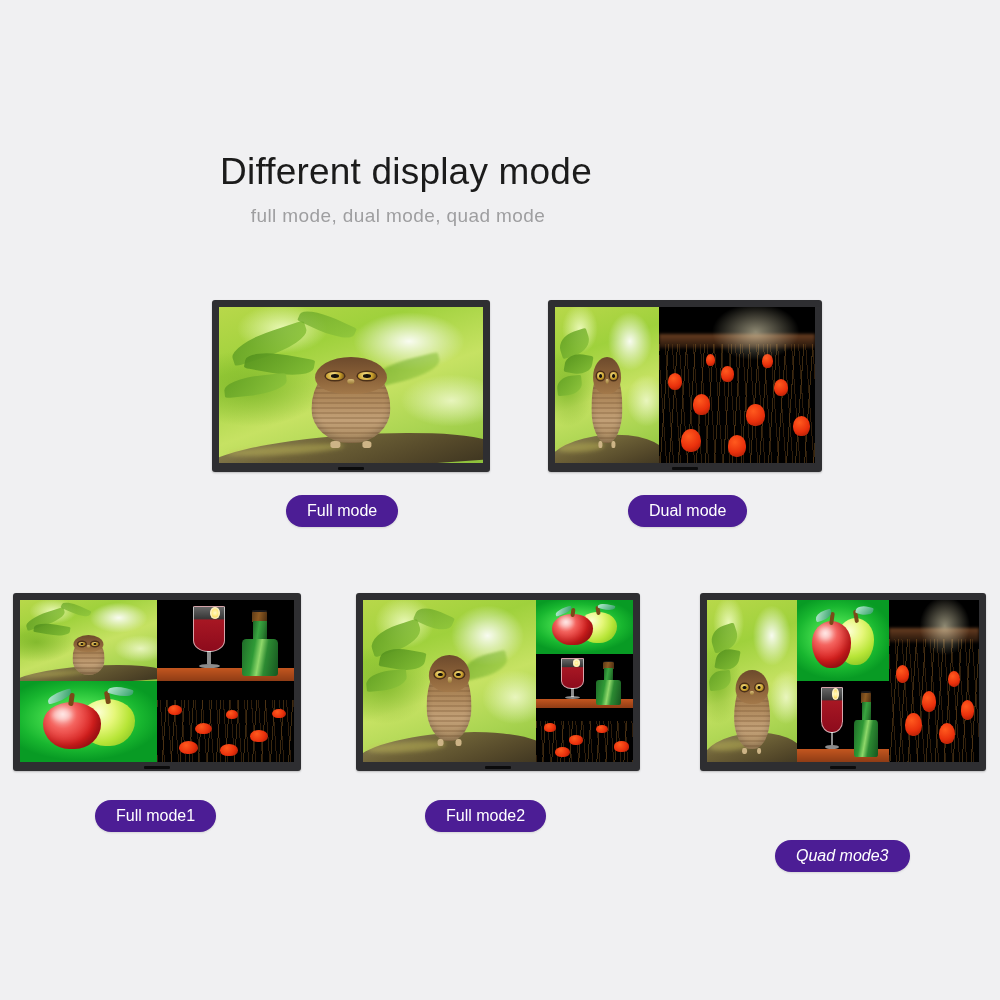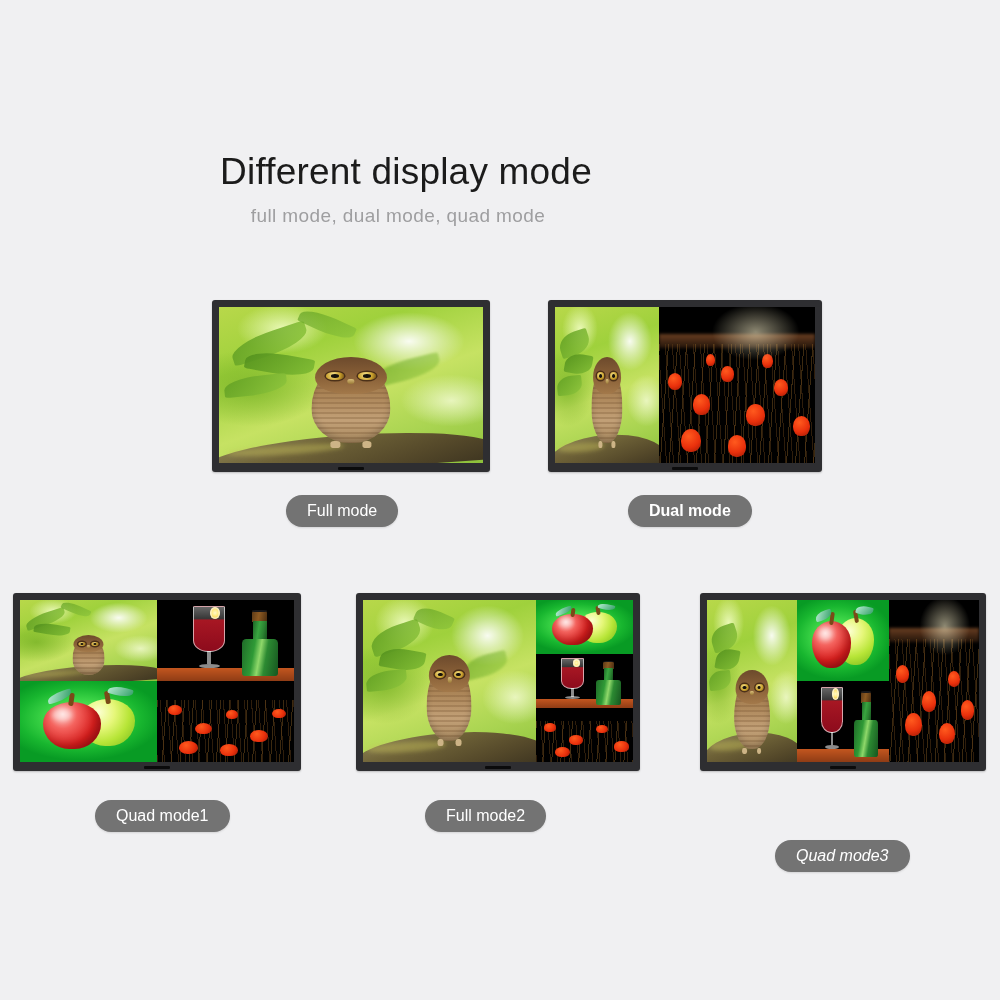--- a/index.html
+++ b/index.html
@@ -376,21 +376,21 @@
   .apple-leaf2.a1 { left: 20%; top: 14%; transform: rotate(-18deg); }
   .apple-leaf2.a2 { left: 64%; top: 8%;  transform: rotate(14deg); }
 
   
   .badge {
     position: absolute;
     height: 32px;
     line-height: 32px;
     padding: 0 21px;
     border-radius: 16px;
-    background: #737373;
+    background: #4c1d95;
     color: #ffffff;
     font-size: 16px;
     white-space: nowrap;
     text-align: center;
     box-shadow: 0 1px 2px rgba(0,0,0,0.12);
   }
 </style>
 </head>
 <body>
 
@@ -456,21 +456,21 @@
       <div class="poppy-dot" style="left:14%; top:78%; width:13%; height:15%;"></div>
       <div class="poppy-dot" style="left:44%; top:82%; width:12%; height:14%;"></div>
       <div class="poppy-dot" style="left:66%; top:30%; width:7%;  height:9%;"></div>
       <div class="poppy-dot" style="left:30%; top:30%; width:6%;  height:8%;"></div>
       <div class="poppy-glow"></div>
     </div>
 
   </div>
   <div class="bezel-mark"></div>
 </div>
-<div class="badge" style="left:628px; top:495px;font-weight:bold;">Dual mode</div>
+<div class="badge" style="left:628px; top:495px;">Dual mode</div>
 
 <div class="monitor" style="left:13px; top:593px; width:288px; height:178px;">
   <div class="monitor-inner col">
 
     <div class="row" style="flex:0 0 50%;">
       <div class="pane scene-owl" style="flex:0 0 50%;">
         <div class="owl-leaf l1"></div>
         <div class="owl-leaf l2"></div>
         <div class="owl-leaf l4"></div>
         <div class="owl-branch"></div>
@@ -515,21 +515,21 @@
         <div class="poppy-dot" style="left:68%; top:60%; width:13%; height:15%;"></div>
         <div class="poppy-dot" style="left:84%; top:34%; width:10%; height:12%;"></div>
         <div class="poppy-dot" style="left:16%; top:74%; width:14%; height:16%;"></div>
         <div class="poppy-dot" style="left:46%; top:78%; width:13%; height:15%;"></div>
       </div>
     </div>
 
   </div>
   <div class="bezel-mark"></div>
 </div>
-<div class="badge" style="left:95px; top:800px;">Quad mode1</div>
+<div class="badge" style="left:95px; top:800px;">Full mode1</div>
 
 <div class="monitor" style="left:356px; top:593px; width:284px; height:178px;">
   <div class="monitor-inner row">
 
     <div class="pane scene-owl" style="flex:0 0 64%;">
       <div class="owl-leaf l1"></div>
       <div class="owl-leaf l2"></div>
       <div class="owl-leaf l3"></div>
       <div class="owl-leaf l4"></div>
       <div class="owl-leaf l5"></div>

